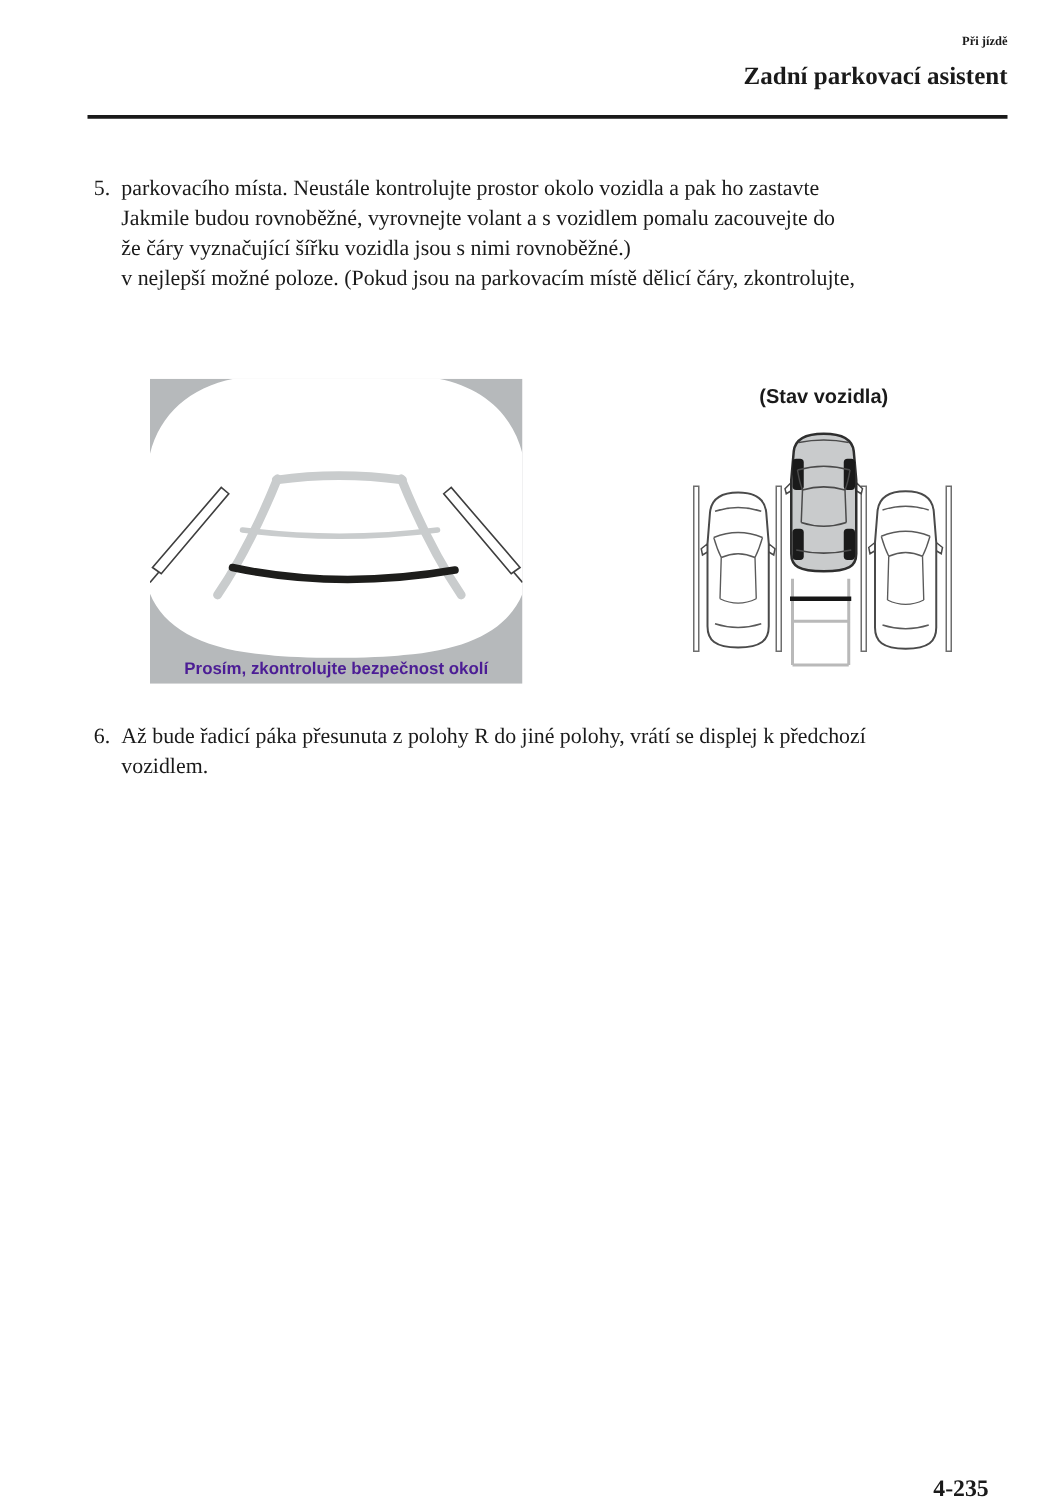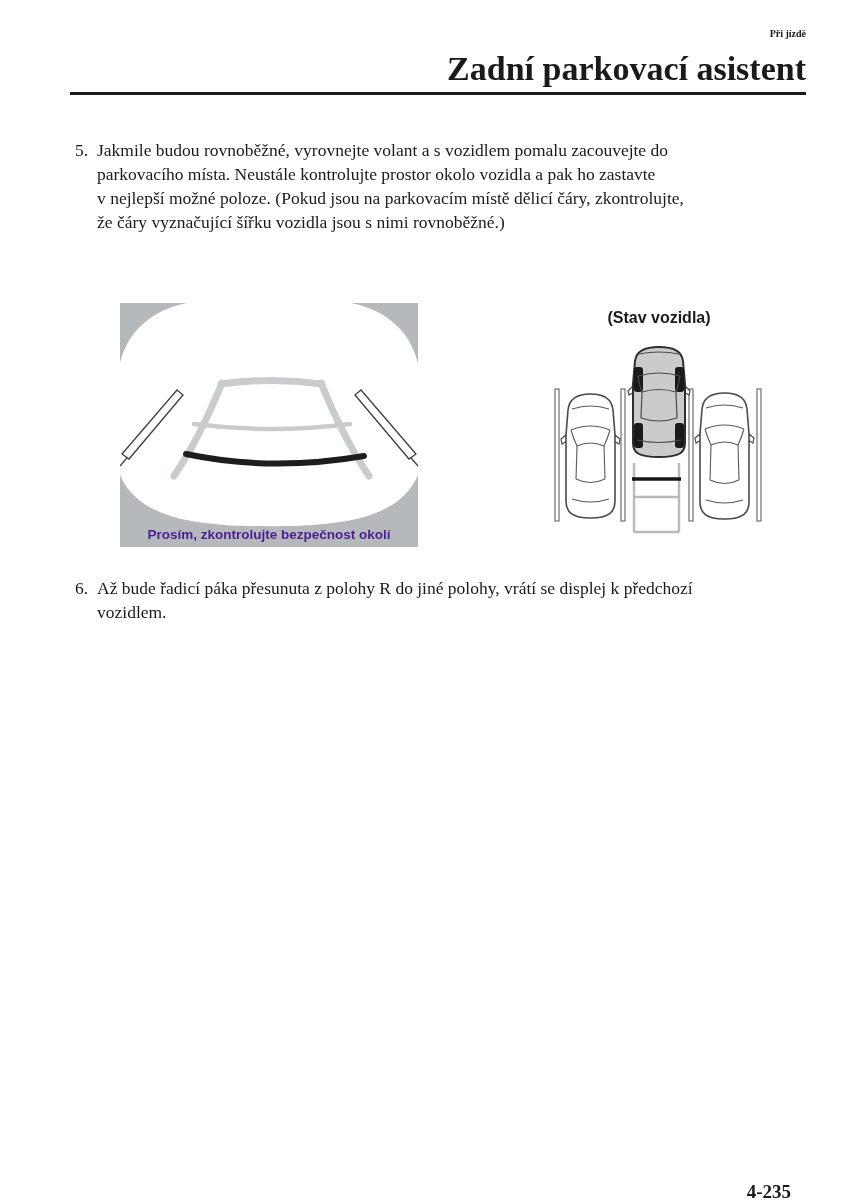--- a/index.html
+++ b/index.html
@@ -11,21 +11,21 @@
     color:#1a1a1a;
     overflow:hidden;
   }
   
   .eyebrow{
     position:absolute; top:28px; right:39px;
     font-size:10px; font-weight:bold;
   }
   .page-title{
     position:absolute; top:50px; right:39px;
-    font-size:34px; font-weight:bold; letter-spacing:0px;
+    font-size:20px; font-weight:bold; letter-spacing:0px;
   }
   .rule{
     position:absolute; top:92px; left:70px; width:736px; height:3px;
     background:#1a1a1a;
   }
   
   .step{
     position:absolute; left:75px; width:710px;
     font-size:17.5px; line-height:24px;
     display:flex;
@@ -81,24 +81,24 @@
 
 <div class="page">
 
   <div class="eyebrow">Při jízdě</div>
   <div class="page-title">Zadní parkovací asistent</div>
   <div class="rule"></div>
 
   <div class="step step-5">
     <div class="step-num">5.</div>
     <div class="step-lines">
+      <div>parkovacího místa. Neustále kontrolujte prostor okolo vozidla a pak ho zastavte</div>
       <div>Jakmile budou rovnoběžné, vyrovnejte volant a s vozidlem pomalu zacouvejte do</div>
-      <div>parkovacího místa. Neustále kontrolujte prostor okolo vozidla a pak ho zastavte</div>
+      <div>že čáry vyznačující šířku vozidla jsou s nimi rovnoběžné.)</div>
       <div>v nejlepší možné poloze. (Pokud jsou na parkovacím místě dělicí čáry, zkontrolujte,</div>
-      <div>že čáry vyznačující šířku vozidla jsou s nimi rovnoběžné.)</div>
     </div>
   </div>
 
   <div class="fig-caption cap-left">(Stav displeje)</div>
   <div class="fig-caption cap-right">(Stav vozidla)</div>
 
   <svg class="fig-display" viewBox="0 0 298 244" width="298" height="244" xmlns="http://www.w3.org/2000/svg">
     <rect class="disp-bg" width="298" height="244"></rect>
     <path class="disp-white" d="M 67,0 C 32,7 8,28 0,60 L 0,172 C 12,201 44,217 95,221 C 118,224 180,224 203,221 C 254,217 286,201 298,172 L 298,60 C 290,28 266,7 231,0 Z"></path>
     <g>

